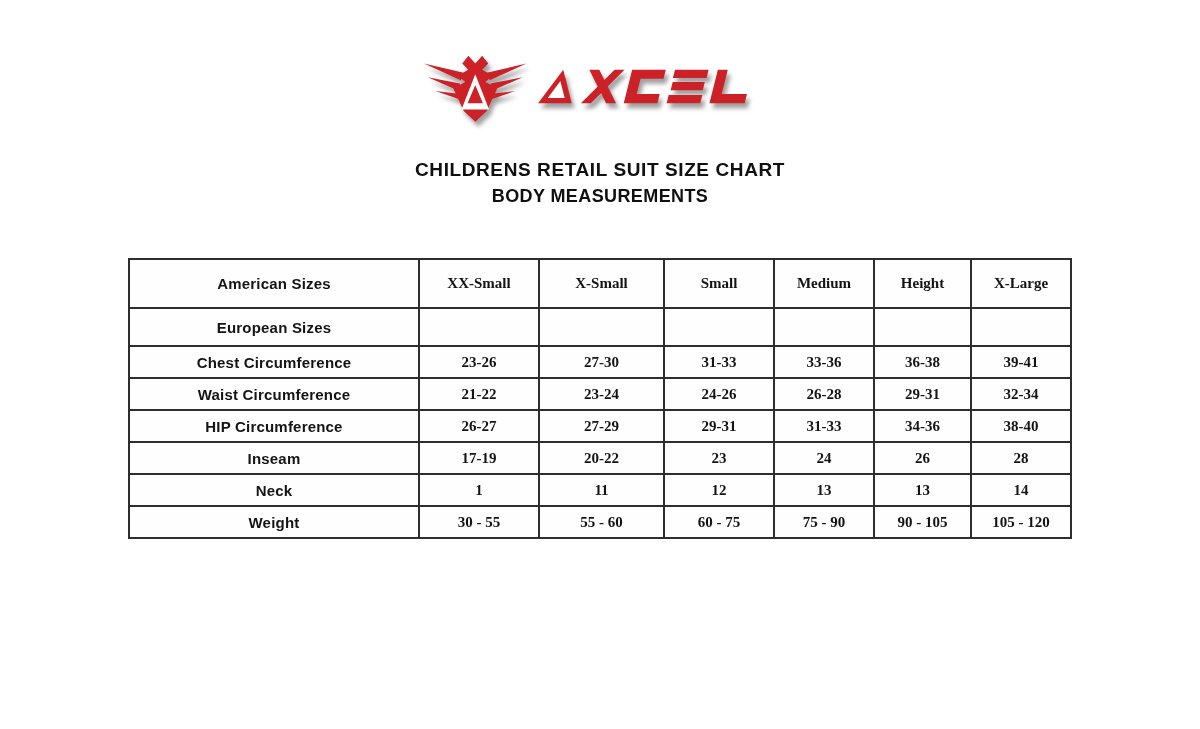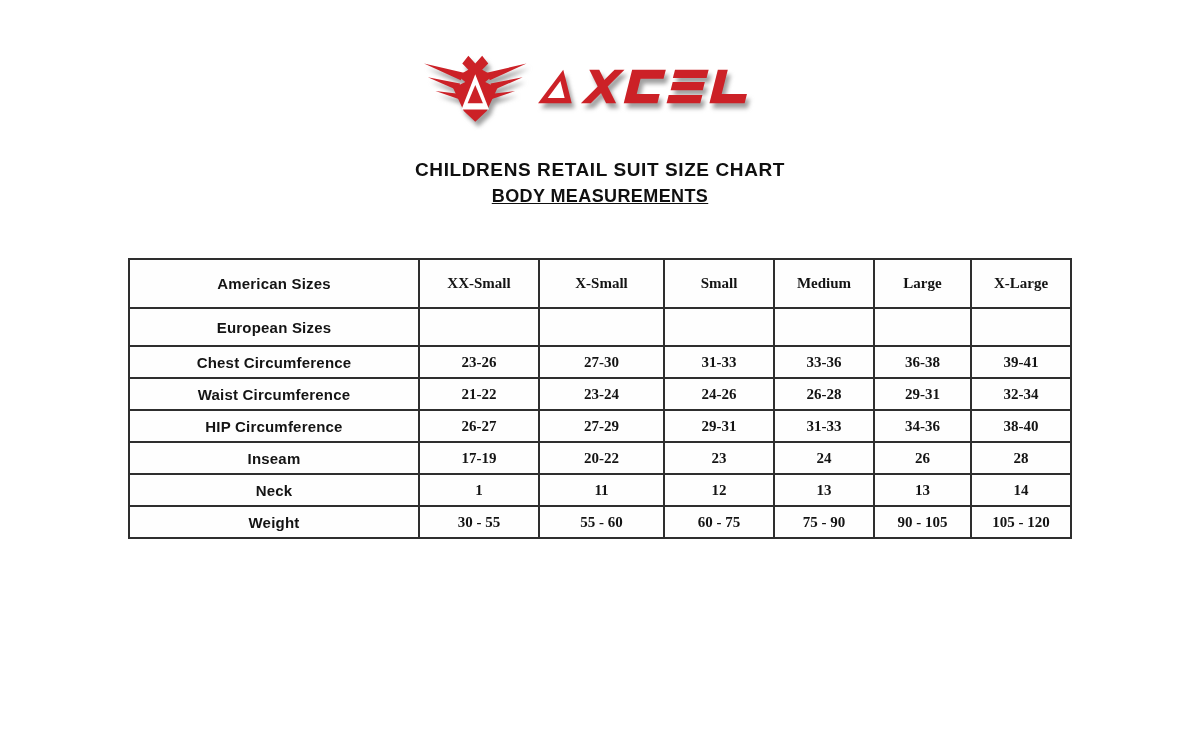--- a/index.html
+++ b/index.html
@@ -25,21 +25,20 @@
     position:absolute;top:159px;left:0;width:100%;
     text-align:center;
     font-size:19px;font-weight:bold;color:#101010;
     letter-spacing:0.6px;
   }
   .subtitle{
     position:absolute;top:186px;left:0;width:100%;
     text-align:center;
     font-size:18px;font-weight:bold;color:#101010;
     letter-spacing:0.4px;
-    text-decoration:underline;
   }
   
   .tbl-wrap{position:absolute;left:128px;top:258px;border-radius:30px;}
   table.size-chart{
     border-collapse:collapse;
     table-layout:fixed;
     width:942px;
     background:#fefefe;
   }
   table.size-chart td{
@@ -130,21 +129,21 @@
           <col style="width:97px">
         <col style="width:100px">
       </colgroup>
       <tbody>
         <tr class="h-hdr">
           <td class="lbl">American Sizes</td>
           <td class="val">XX-Small</td>
           <td class="val">X-Small</td>
           <td class="val">Small</td>
           <td class="val">Medium</td>
-          <td class="val">Large</td>
+          <td class="val">Height</td>
           <td class="val">X-Large</td>
         </tr>
         <tr class="h-eu">
           <td class="lbl">European Sizes</td>
           <td class="val"></td>
           <td class="val"></td>
           <td class="val"></td>
           <td class="val"></td>
           <td class="val"></td>
           <td class="val"></td>

